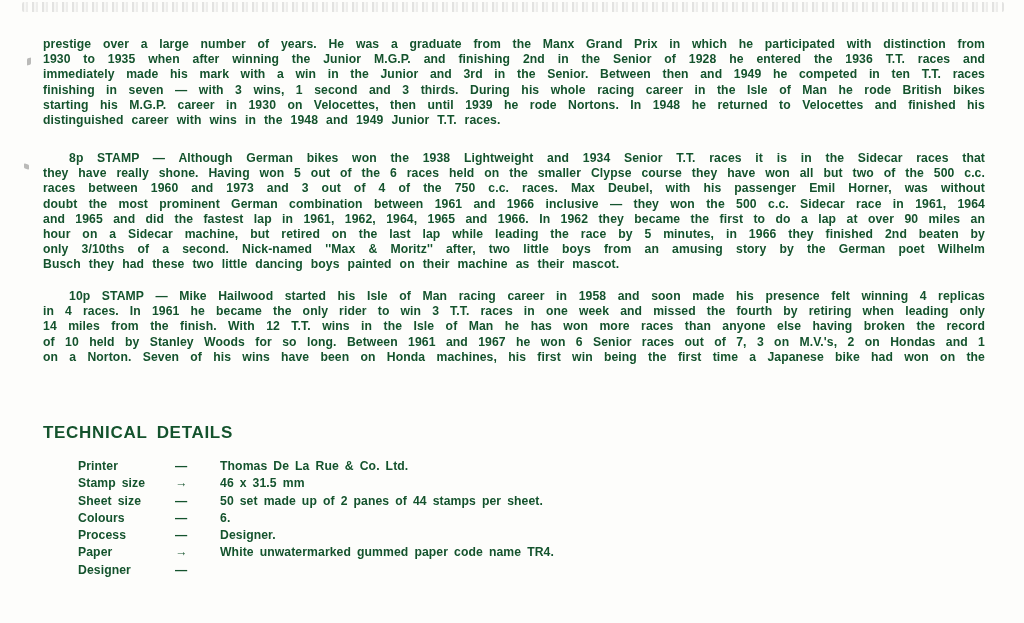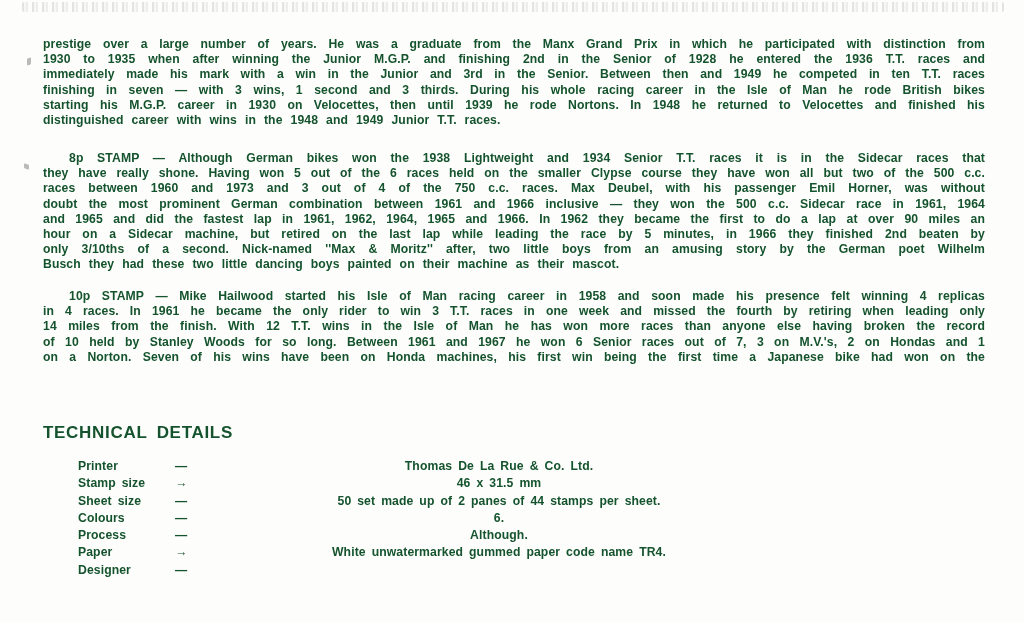--- a/index.html
+++ b/index.html
@@ -75,21 +75,21 @@
     left: 78px;
     width: 700px;
   }
   .tech-row {
     display: flex;
     line-height: 17.3px;
     word-spacing: 2.5px;
   }
   .tech-label { width: 97px; flex: 0 0 97px; }
   .tech-dash  { width: 45px; flex: 0 0 45px; }
-  .tech-value { flex: 1; text-align: center; }
+  .tech-value { flex: 1; }
 </style>
 </head>
 <body>
 
 <div class="doc">
 
   <div class="scan-band"></div>
   <div class="speck speck-a"></div>
   <div class="speck speck-b"></div>
 
@@ -140,21 +140,21 @@
       <span class="tech-value">50 set made up of 2 panes of 44 stamps per sheet.</span>
     </div>
     <div class="tech-row">
       <span class="tech-label">Colours</span>
       <span class="tech-dash">—</span>
       <span class="tech-value">6.</span>
     </div>
     <div class="tech-row">
       <span class="tech-label">Process</span>
       <span class="tech-dash">—</span>
-      <span class="tech-value">Although.</span>
+      <span class="tech-value">Designer.</span>
     </div>
     <div class="tech-row">
       <span class="tech-label">Paper</span>
       <span class="tech-dash">→</span>
       <span class="tech-value">White unwatermarked gummed paper code name TR4.</span>
     </div>
     <div class="tech-row">
       <span class="tech-label">Designer</span>
       <span class="tech-dash">—</span>
     </div>

